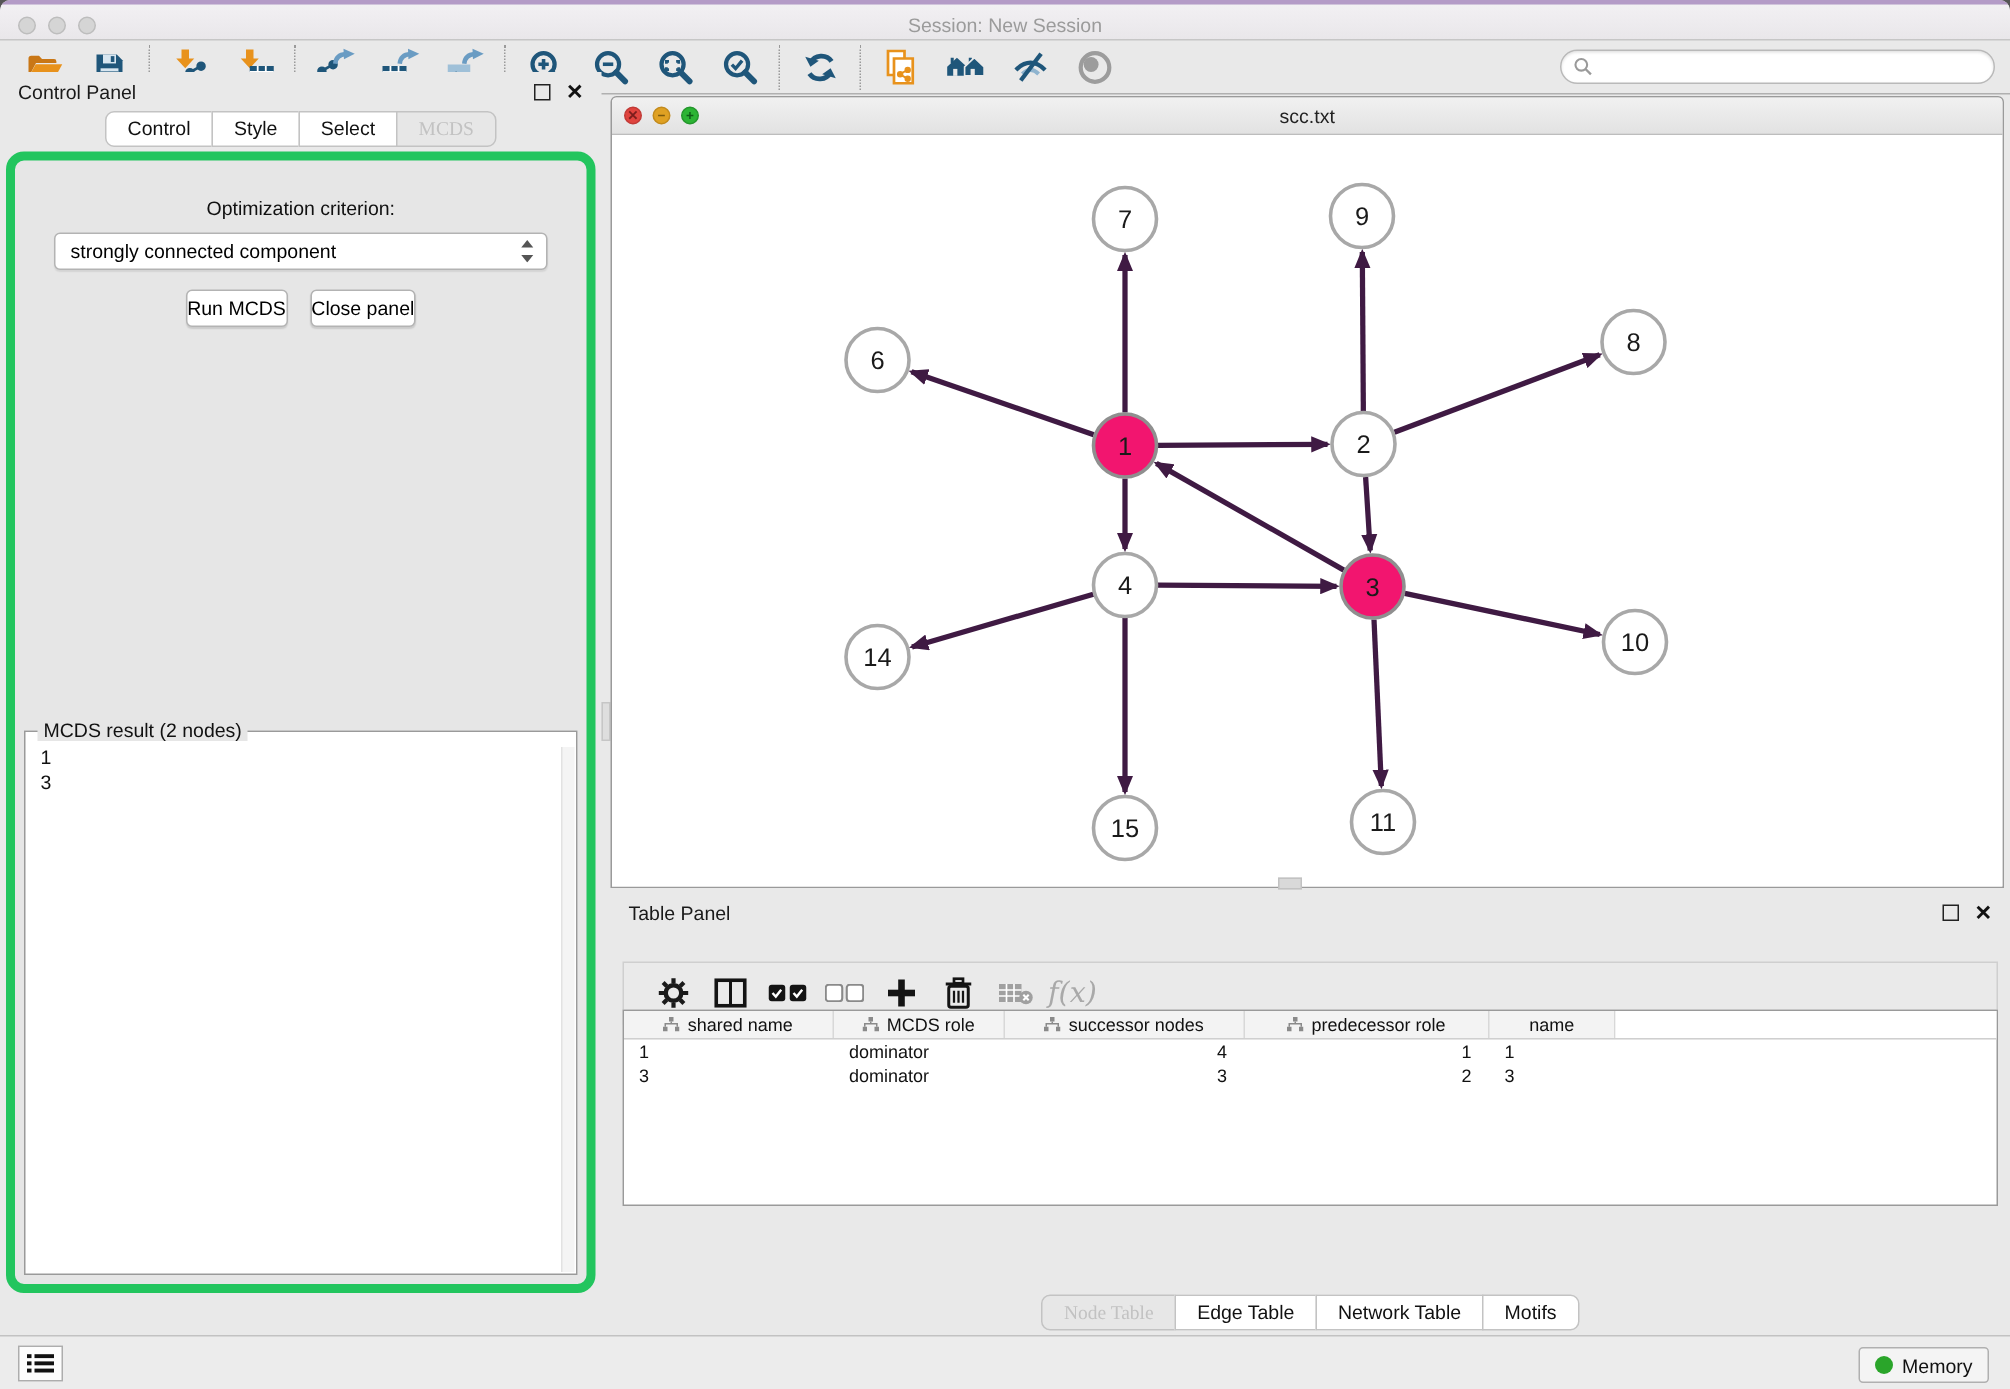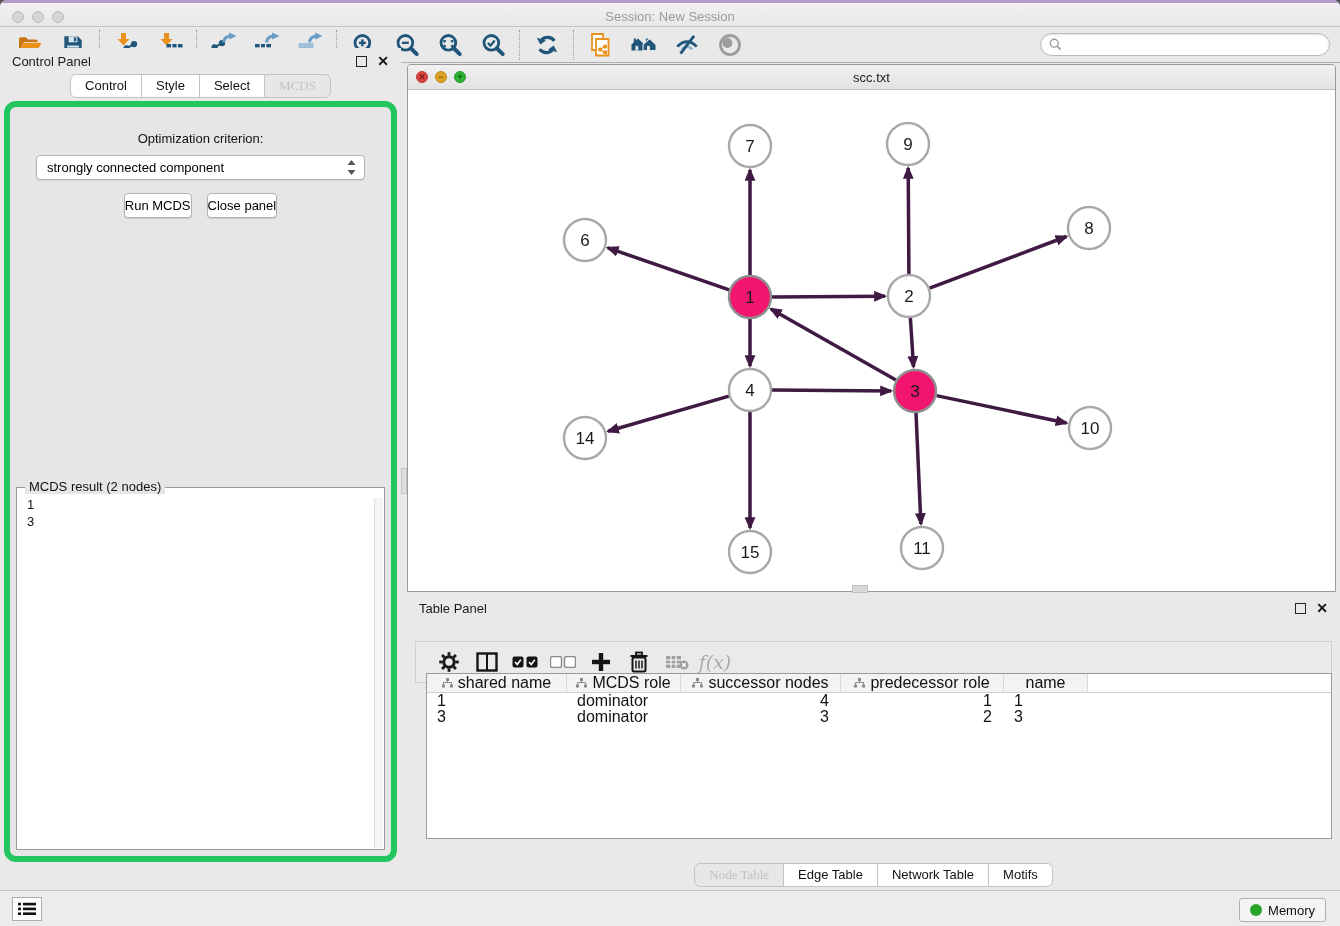--- a/index.html
+++ b/index.html
@@ -67,22 +67,22 @@
   .net-canvas{position:relative;width:100%;height:503px;background:#fff;cursor:default;}
   .net-canvas svg{position:absolute;left:0;top:0;}
   .hsplit-handle{position:absolute;left:852px;top:585px;width:16px;height:8px;background:#d9d9d9;
     border:1px solid #c2c2c2;cursor:row-resize;z-index:3;}
   
   .table-panel{position:absolute;left:407px;top:595px;right:0;height:295px;background:#e9e9e9;}
   .tp-toolbar{margin:20px 8px 0;height:42px;background:#eaeaea;border:1px solid #cfcfcf;
     display:flex;align-items:center;padding-left:14px;}
   .tp-btn{width:38px;height:34px;display:flex;align-items:center;justify-content:center;cursor:pointer;}
   .fx{font-family:"DejaVu Serif",serif;font-style:italic;font-size:19px;color:#a9a9a9;}
-  .data-table{position:absolute;top:78px;left:19px;right:8px;height:166px;background:#fff;
-    border:1px solid #9a9a9a;overflow:hidden;font-size:16px;}
+  .data-table{position:absolute;top:78px;left:8px;right:8px;height:131px;background:#fff;
+    border:1px solid #9a9a9a;overflow:hidden;font-size:12px;}
   .t-head{display:flex;height:19px;background:#f3f3f3;border-bottom:1px solid #cfcfcf;}
   .th{display:flex;align-items:center;justify-content:center;gap:5px;border-right:1px solid #d8d8d8;
     height:100%;color:#111;cursor:pointer;flex:none;}
   .th.filler{flex:1;background:#fff;border-right:none;cursor:default;}
   .t-row{display:flex;height:16px;line-height:16px;color:#111;cursor:pointer;}
   .td{flex:none;padding:0 10px;overflow:hidden;white-space:nowrap;}
   .td.right{text-align:right;padding-right:12px;}
   .table-tabs{position:absolute;left:0;right:0;top:268px;}
   
   .statusbar{position:absolute;left:0;right:0;bottom:0;height:36px;background:#ececec;border-top:1px solid #c2c2c2;padding-left:18px;}

